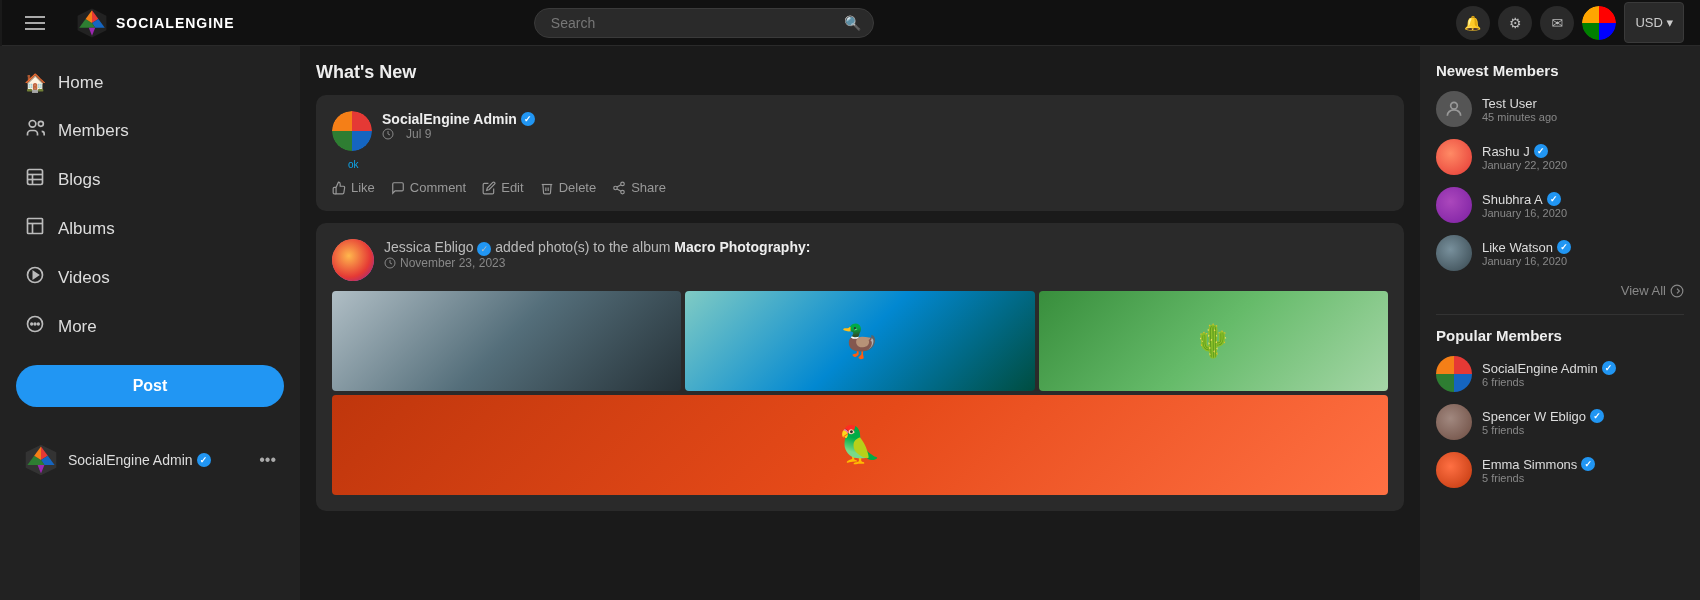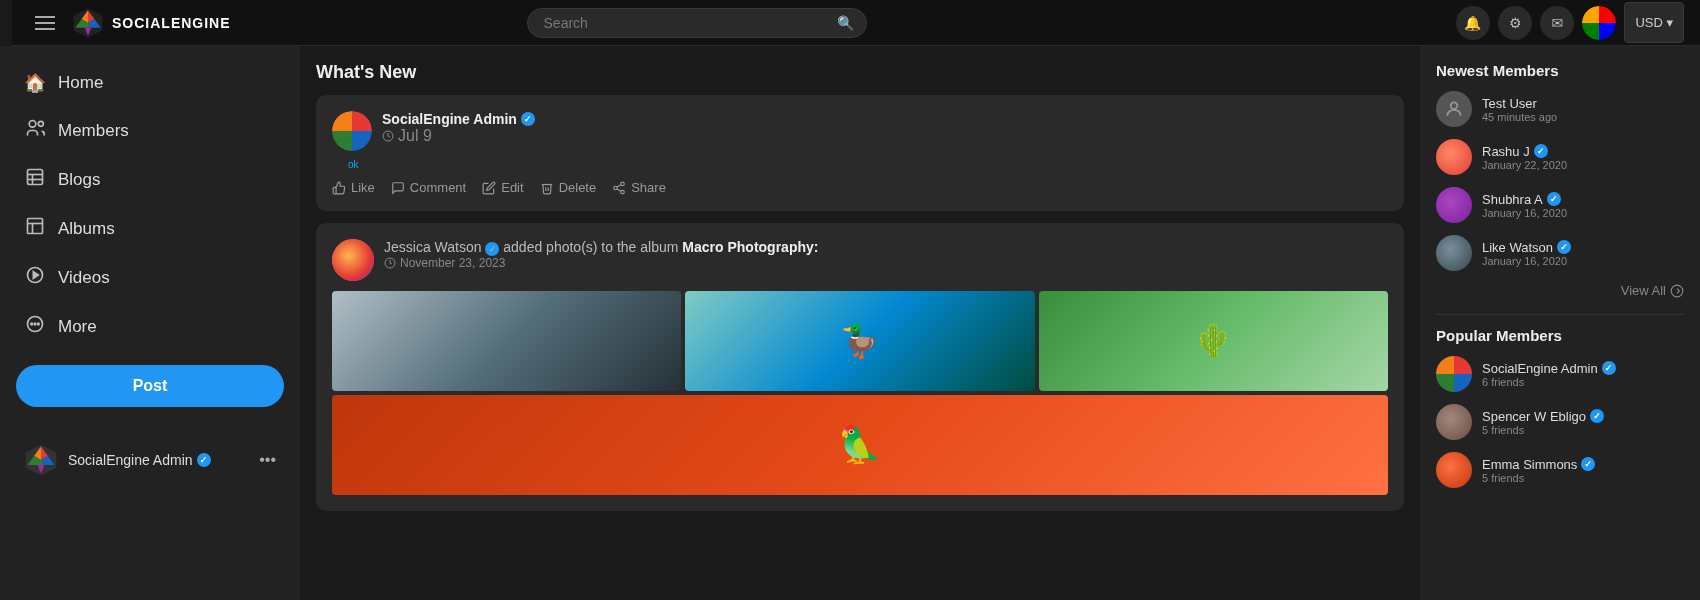--- a/index.html
+++ b/index.html
@@ -5,24 +5,24 @@
     * { margin: 0; padding: 0; box-sizing: border-box; }
     body { background: #1a1a1a; color: #e0e0e0; font-family: -apple-system, BlinkMacSystemFont, 'Segoe UI', sans-serif; width: 1700px; height: 600px; overflow: hidden; }
 
     
     .topnav {
       background: #111;
       height: 46px;
       display: flex;
       align-items: center;
       padding: 0 16px;
-      gap: 2px;
+      gap: 16px;
       border-bottom: 1px solid #2a2a2a;
       position: fixed;
-      top: 0; left: 12px; right: 0;
+      top: 0; left: 2px; right: 0;
       z-index: 100;
     }
     .hamburger-icon { cursor: pointer; display: flex; flex-direction: column; gap: 4px; }
     .hamburger-icon span { display: block; width: 20px; height: 2px; background: #aaa; }
     .brand { display: flex; align-items: center; gap: 8px; margin-left: 8px; }
     .brand-name { color: #fff; font-size: 14px; font-weight: 600; letter-spacing: 1px; }
     .search-bar {
       flex: 1;
       max-width: 340px;
       margin: 0 auto;
@@ -178,21 +178,21 @@
       overflow: hidden;
       flex-shrink: 0;
     }
     .post-avatar-inner {
       width: 100%; height: 100%;
       background: conic-gradient(#e53935 0deg 90deg, #1565c0 90deg 180deg, #2e7d32 180deg 270deg, #f57f17 270deg 360deg);
       border-radius: 50%;
     }
     .post-meta { display: flex; flex-direction: column; }
     .post-author { font-size: 14px; font-weight: 600; color: #eee; display: flex; align-items: center; gap: 4px; }
-    .post-date { font-size: 16px; color: #888; display: flex; align-items: center; gap: 4px; }
+    .post-date { font-size: 12px; color: #888; display: flex; align-items: center; gap: 12px; }
     .post-content { font-size: 10px; color: #0ea5e9; margin: 8px 16px; }
     .post-actions { display: flex; gap: 16px; margin-top: 10px; }
     .post-action-btn {
       background: none;
       border: none;
       color: #999;
       font-size: 13px;
       cursor: pointer;
       display: flex;
       align-items: center;
@@ -495,21 +495,21 @@
       </div>
     </div>
 
     <div class="feed-post">
       <div class="jessica-header">
         <div class="jessica-avatar">
           <div class="jessica-avatar-inner"></div>
         </div>
         <div class="jessica-meta">
           <div class="jessica-name">
-            <span>Jessica Watson</span>
+            <span>Jessica Ebligo</span>
             <span class="v-badge">✓</span>
             <span> added photo(s) to the album </span>
             <strong>Macro Photography:</strong>
           </div>
           <div class="jessica-date">
             <svg width="12" height="12" viewBox="0 0 24 24" fill="none" stroke="#888" stroke-width="2">
                 <circle cx="12" cy="12" r="10"></circle>
                 <polyline points="12,6 12,12 16,14"></polyline>
               </svg>
             <span>November 23, 2023</span>

